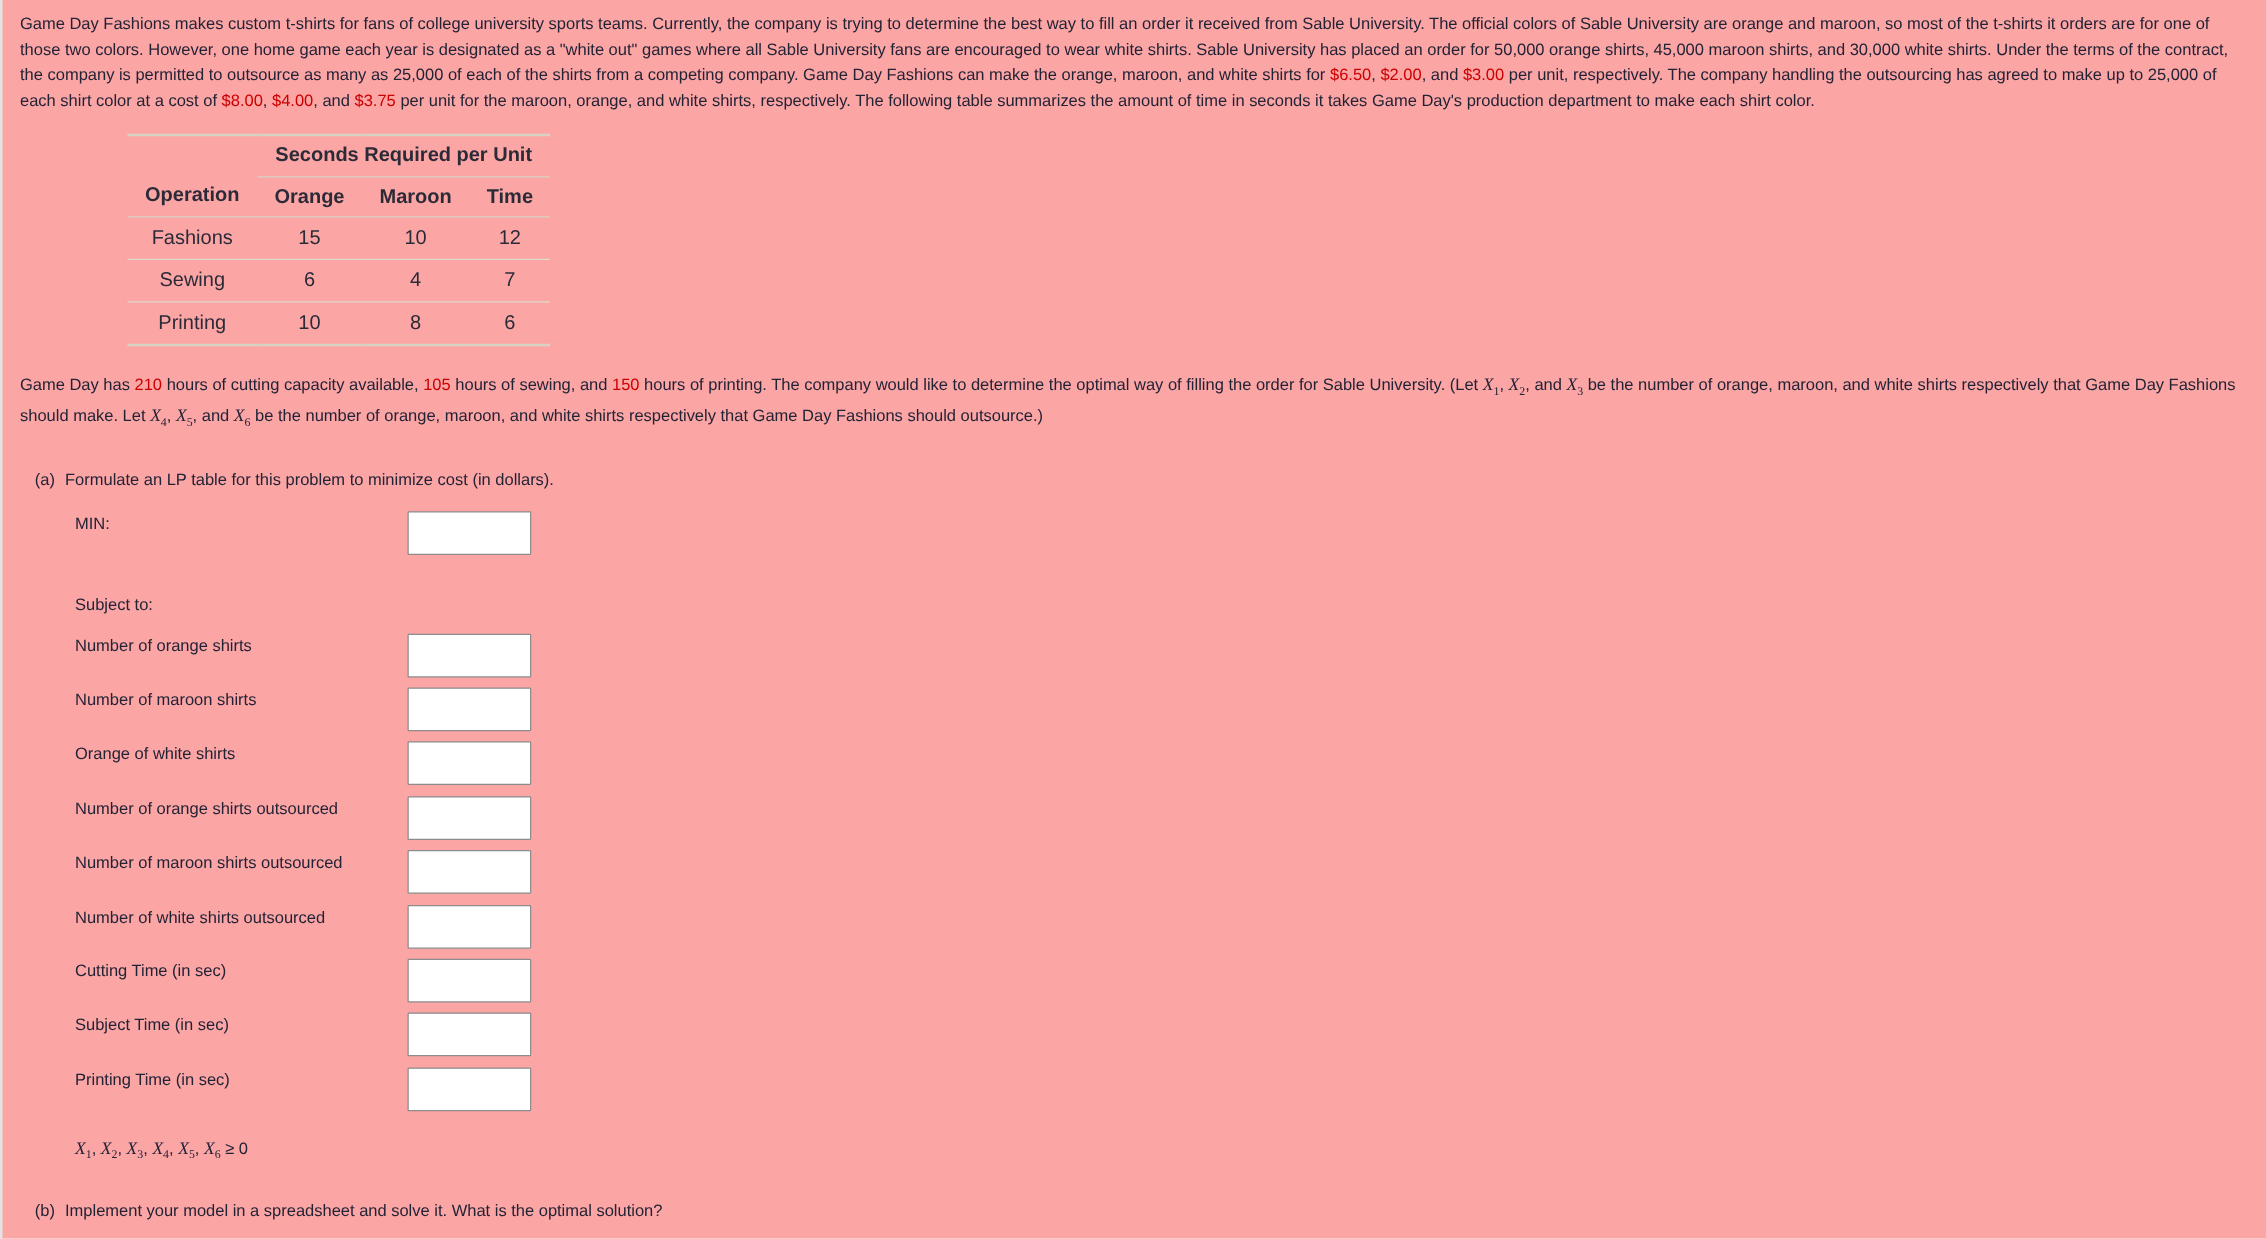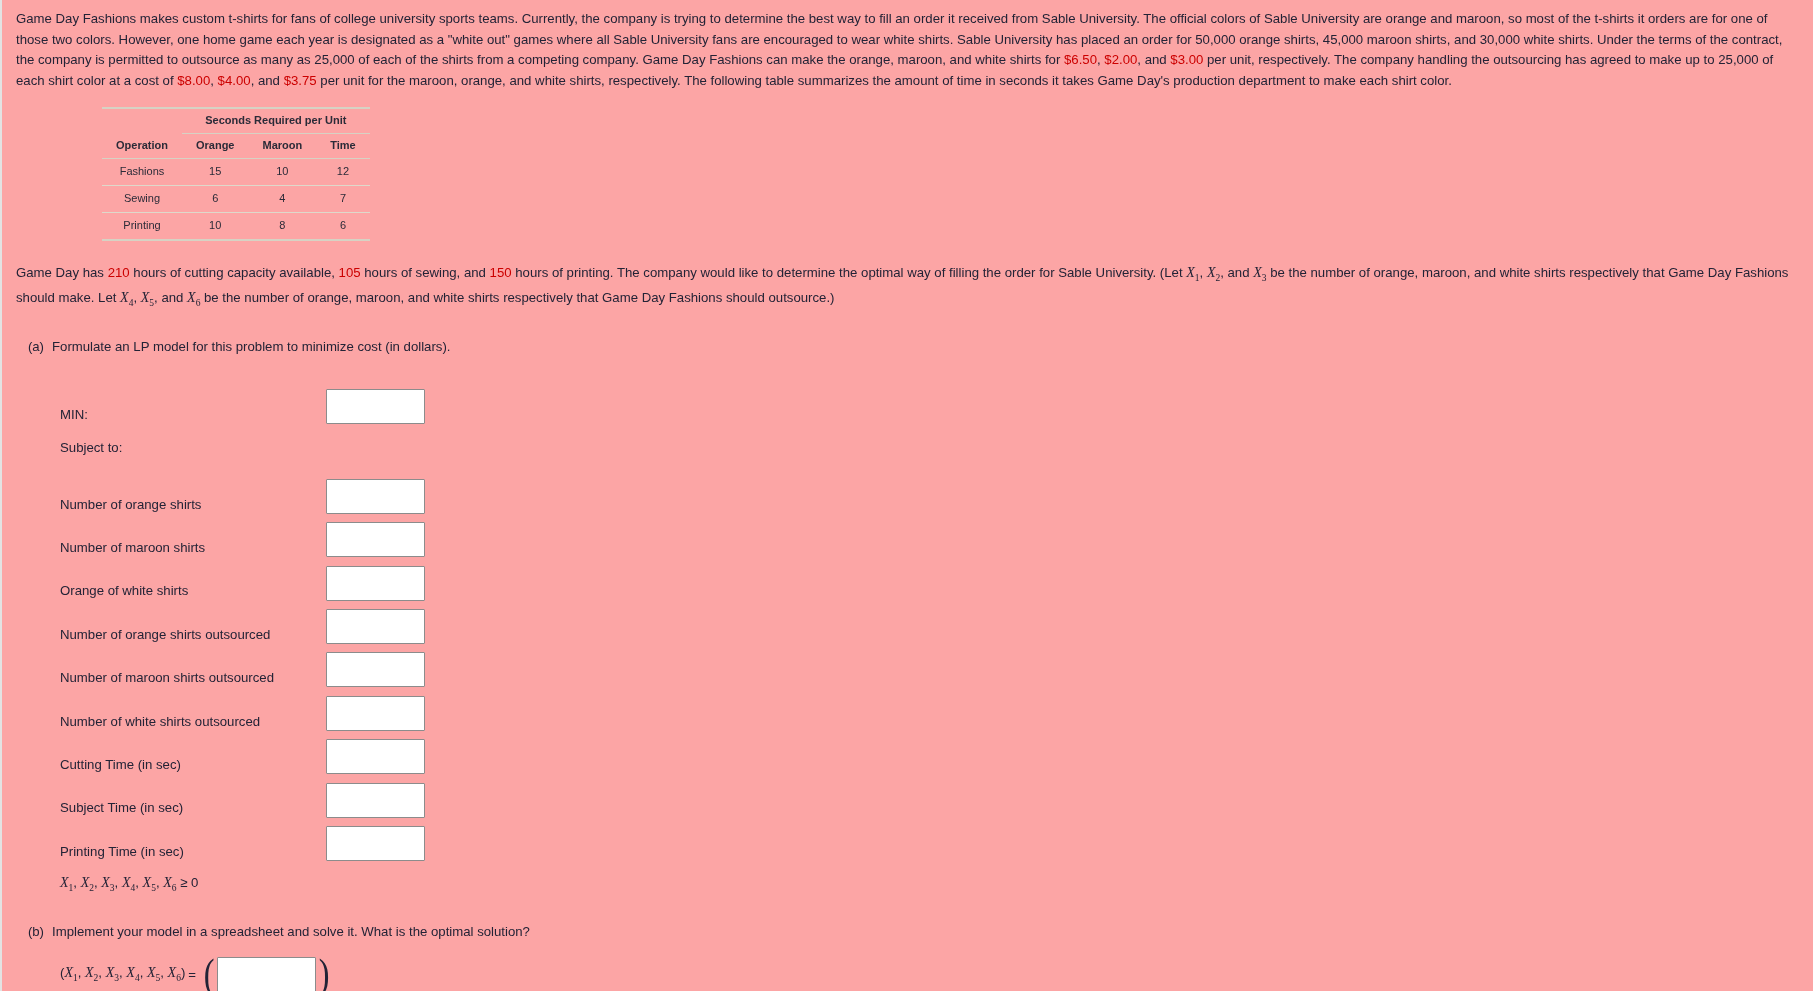--- a/index.html
+++ b/index.html
@@ -37,21 +37,21 @@
     max-width: 1790px;
   }
   .redval { color: #cc0000; }
 
   
   .table-wrap {
     margin: 16px 0 0 86px;
   }
   table.sec-table {
     border-collapse: collapse;
-    font-size: 11px;
+    font-size: 16px;
     color: #2b2b38;
   }
   table.sec-table th,
   table.sec-table td {
     padding: 5px 14px 5px 14px;
     text-align: center;
     white-space: nowrap;
     font-weight: normal;
   }
   table.sec-table thead tr.grp-row th {
@@ -116,21 +116,21 @@
     box-sizing: border-box;
   }
   .part-text { flex: 1 1 auto; }
 
   .rows {
     margin-top: 16px;
     margin-left: 44px;
   }
   .form-row {
     display: flex;
-    align-items: flex-end;
+    align-items: flex-start;
     height: 43.4px;
     position: relative;
   }
   .form-row .lbl {
     width: 266px;
     flex: 0 0 266px;
     font-size: 13.2px;
     color: #232336;
   }
   .plain-row {
@@ -226,21 +226,21 @@
           </tr>
         </tbody>
       </table>
     </div>
 
     <p class="mid-para" id="cap-para">Game Day has <span class="redval">210</span> hours of cutting capacity available, <span class="redval">105</span> hours of sewing, and <span class="redval">150</span> hours of printing. The company would like to determine the optimal way of filling the order for Sable University. (Let <span class="mvar">X<sub>1</sub></span>, <span class="mvar">X<sub>2</sub></span>, and <span class="mvar">X<sub>3</sub></span> be the number of orange, maroon, and white shirts respectively that Game Day Fashions should make. Let <span class="mvar">X<sub>4</sub></span>, <span class="mvar">X<sub>5</sub></span>, and <span class="mvar">X<sub>6</sub></span> be the number of orange, maroon, and white shirts respectively that Game Day Fashions should outsource.)</p>
 
     <div class="part">
       <div class="part-head">
         <span class="part-label">(a)</span>
-        <span class="part-text">Formulate an LP model for this problem to minimize cost (in dollars).</span>
+        <span class="part-text">Formulate an LP table for this problem to minimize cost (in dollars).</span>
       </div>
 
       <div class="rows">
 
         <div class="form-row minrow">
           <span class="lbl">MIN:</span>
           <input class="ansbox" type="text" value="" style="">
         </div>
 
         <div class="plain-row subjectrow">

